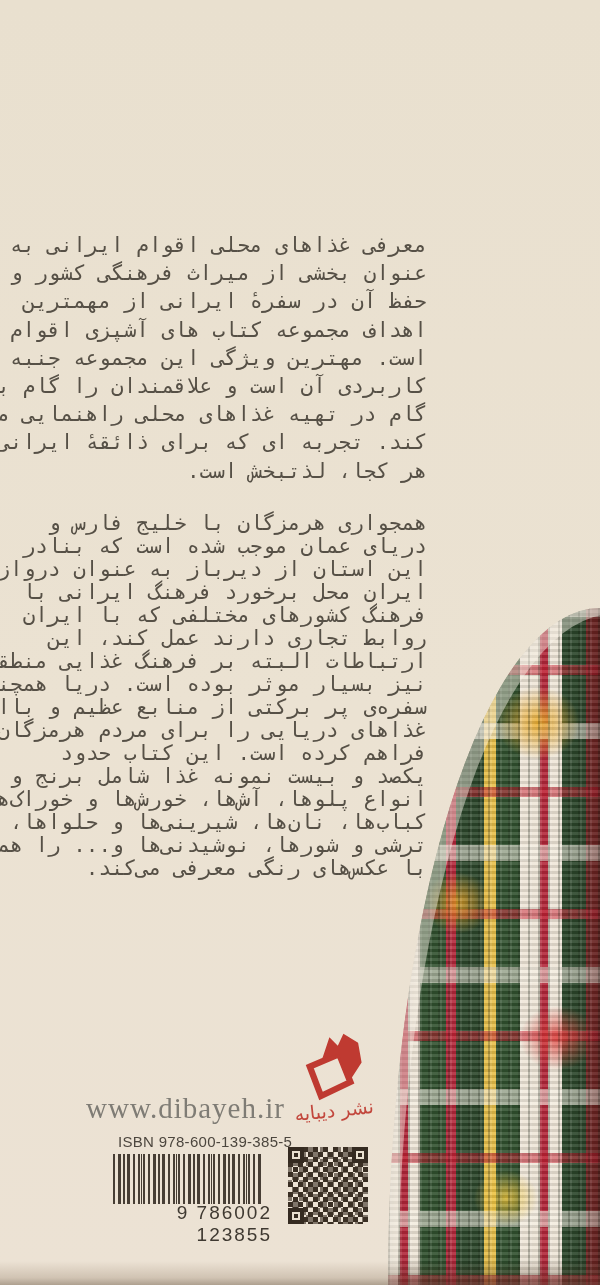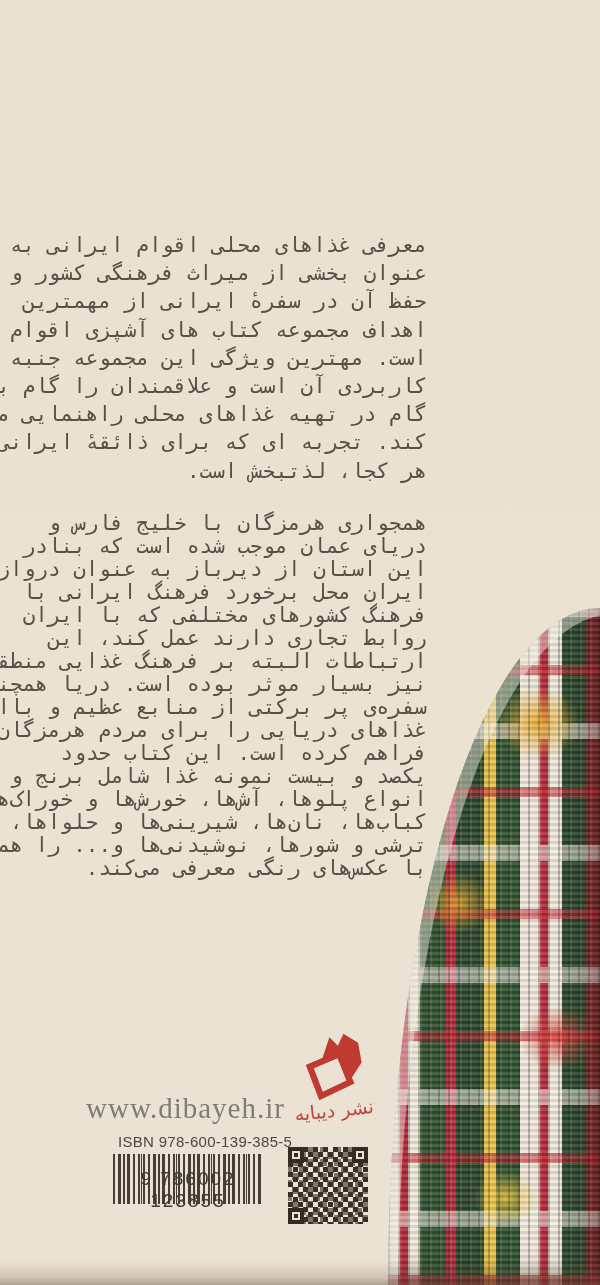--- a/index.html
+++ b/index.html
@@ -62,22 +62,22 @@
     font-family:"Liberation Sans",sans-serif;
   }
   
   .barcode{
     position:absolute;left:113px;top:1154px;width:150px;height:50px;
     background-image:
       repeating-linear-gradient(90deg,#473e35 0 2px, rgba(0,0,0,0) 2px 5px),
       repeating-linear-gradient(90deg,#473e35 0 1px, rgba(0,0,0,0) 1px 7px);
   }
   .barcode-number{
-    position:absolute;left:104px;top:1168px;width:168px;
-    text-align:center;color:#3f3931;font-size:19px;letter-spacing:2px;
+    position:absolute;left:104px;top:1202px;width:168px;
+    text-align:right;color:#3f3931;font-size:19px;letter-spacing:2px;
     font-family:"Liberation Sans",sans-serif;
   }
   
   .qr{
     position:absolute;left:288px;top:1147px;width:80px;height:77px;
     background-image:
       repeating-conic-gradient(#3a2f24 0% 25%, rgba(0,0,0,0) 0% 50%),
       repeating-conic-gradient(rgba(58,47,36,0.6) 0% 25%, rgba(0,0,0,0) 0% 50%);
     background-size:10px 10px,14px 14px;
     background-position:0 0,4px 5px;

